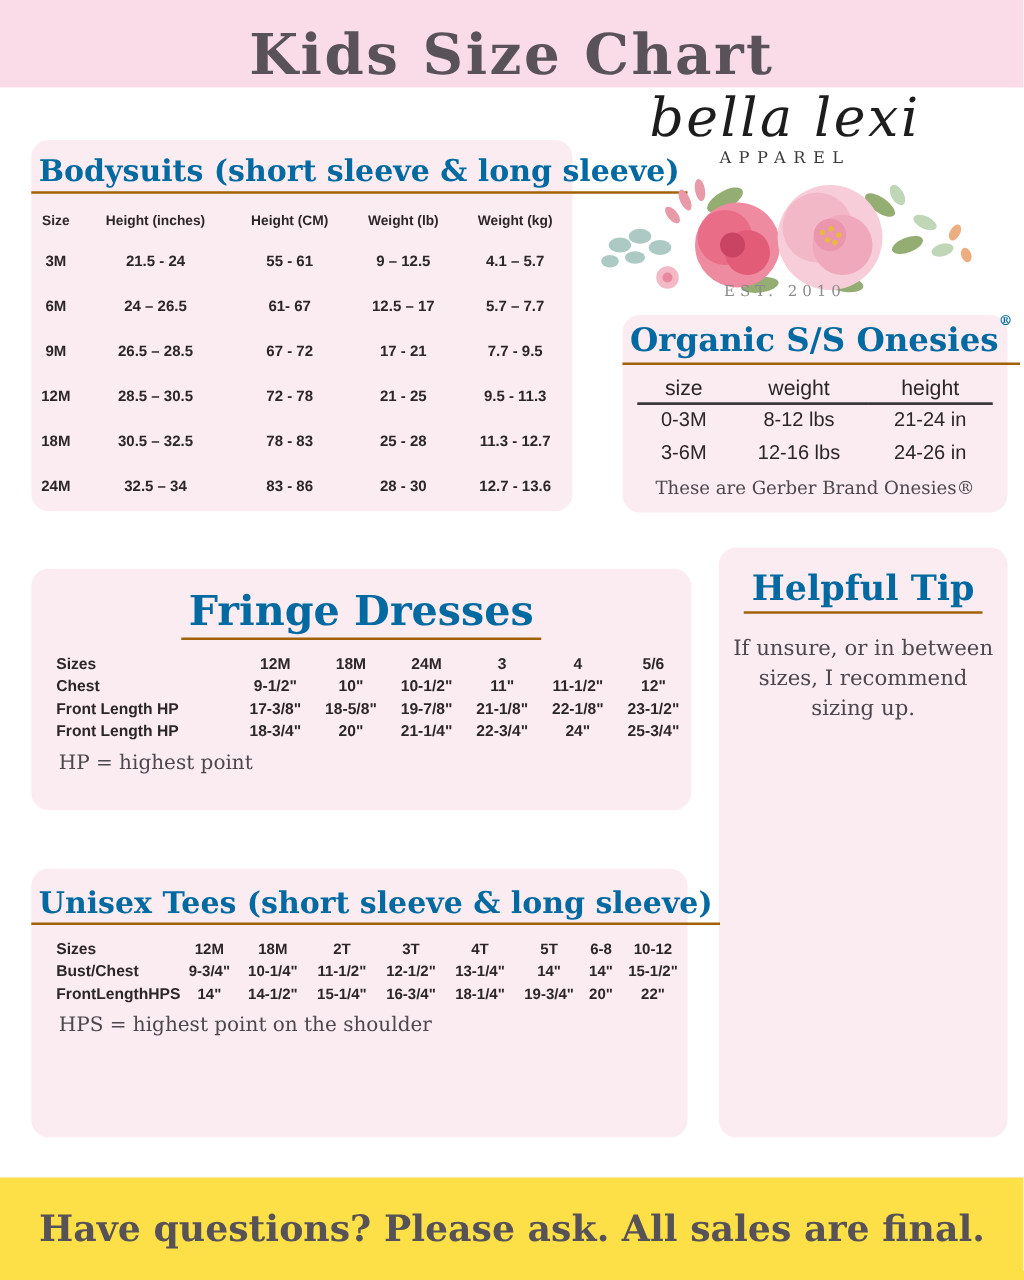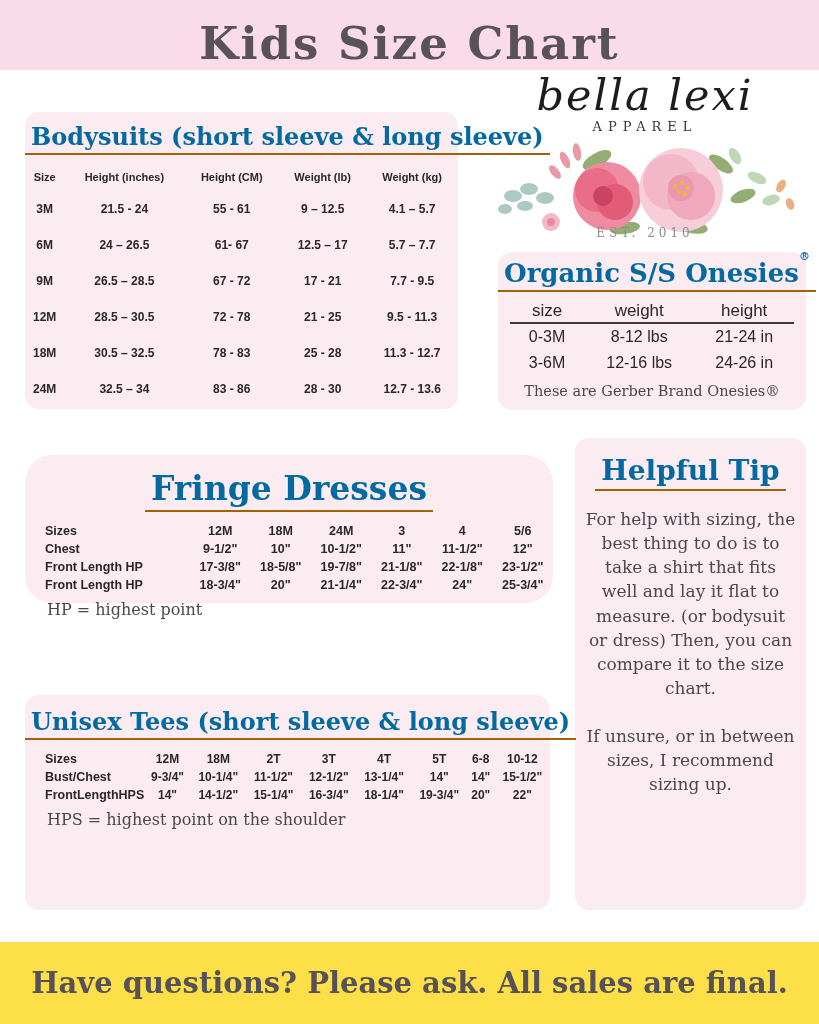--- a/index.html
+++ b/index.html
@@ -13,21 +13,21 @@
                   color:#595359; letter-spacing:2px; }
   .footer { position:absolute; left:0; top:942px; width:819px; height:82px;
             display:flex; flex-direction:column; align-items:center; justify-content:center; }
   .footer-line1 { font-family:"DejaVu Serif", serif; font-weight:bold; font-size:29px; color:#575257; }
   .footer-line2 { font-family:"DejaVu Serif", serif; font-size:20px; color:#575257; margin-top:2px; }
 
   
   .panel { position:absolute; background:#fbecf2; border-radius:14px; }
   .panel-bodysuits { left:25px;  top:112px; width:433px; height:297px; }
   .panel-onesies   { left:498px; top:252px; width:308px; height:158px; }
-  .panel-fringe    { left:25px;  top:455px; width:528px; height:148px;border-radius:27px; }
+  .panel-fringe    { left:25px;  top:455px; width:528px; height:193px; }
   .panel-tip       { left:575px; top:438px; width:231px; height:472px; }
   .panel-tees      { left:25px;  top:695px; width:525px; height:215px; }
 
   .panel-title { font-family:"DejaVu Serif", serif; font-weight:bold; color:#0369a1;
                  text-align:center; width:fit-content; margin:10px auto 0 auto;
                  padding:0 6px 2px 6px; border-bottom:2px solid #a16207; white-space:nowrap; }
   .t-bodysuits { font-size:24px; }
   .t-onesies   { font-size:26px; margin-top:6px; }
   .t-fringe    { font-size:33px; margin-top:14px; }
   .t-tip       { font-size:28px; margin-top:16px; }
@@ -57,21 +57,21 @@
   .tees-table td { font-size:12px; }
   .panel-note { font-family:"DejaVu Serif", serif; font-size:16px; color:#4c474c;
                 margin:6px 0 0 22px; }
 
   
   .tip-body { font-family:"DejaVu Serif", serif; font-size:17px; color:#4c474c;
               text-align:center; line-height:1.42; padding:16px 10px 0 10px; }
   .tip-body + .tip-body { padding-top:24px; }
 
   
-  .logo { position:absolute; left:478px; top:74px; width:334px; height:178px; text-align:center; }
+  .logo { position:absolute; left:461px; top:74px; width:334px; height:178px; text-align:center; }
   .logo-name { font-family:"DejaVu Serif", serif; font-style:italic; font-size:43px;
                color:#1d1d1d; line-height:1; letter-spacing:2px; }
   .logo-sub { font-family:"DejaVu Serif", serif; font-size:13px; letter-spacing:6px;
               color:#3a3a3a; margin-top:2px; }
   .logo-flowers { position:relative; width:320px; height:104px; margin:0 auto; }
   .logo-est { position:absolute; left:0; right:0; bottom:-2px; font-family:"DejaVu Serif", serif;
               font-size:12px; letter-spacing:4px; color:#8c8c8c; }
 </style>
 </head>
 <body>
@@ -275,21 +275,20 @@
             <td>24"</td>
             <td>25-3/4"</td>
           </tr>
         </tbody>
     </table>
     <div class="panel-note">HP = highest point</div>
   </div>
 
   <div class="panel panel-tip">
     <div class="panel-title t-tip">Helpful Tip</div>
-    <div class="tip-body">For help with sizing, the best thing to do is to take a shirt that fits well and lay it flat to measure. (or bodysuit or dress) Then, you can compare it to the size chart.</div>
     <div class="tip-body">If unsure, or in between sizes, I recommend sizing up.</div>
   </div>
 
   <div class="panel panel-tees">
     <div class="panel-title t-tees">Unisex Tees (short sleeve &amp; long sleeve)</div>
     <table class="rowlabel-table tees-table">
       <tbody>
           <tr>
             <th class="row-label">Sizes</th>
             <td>12M</td>

